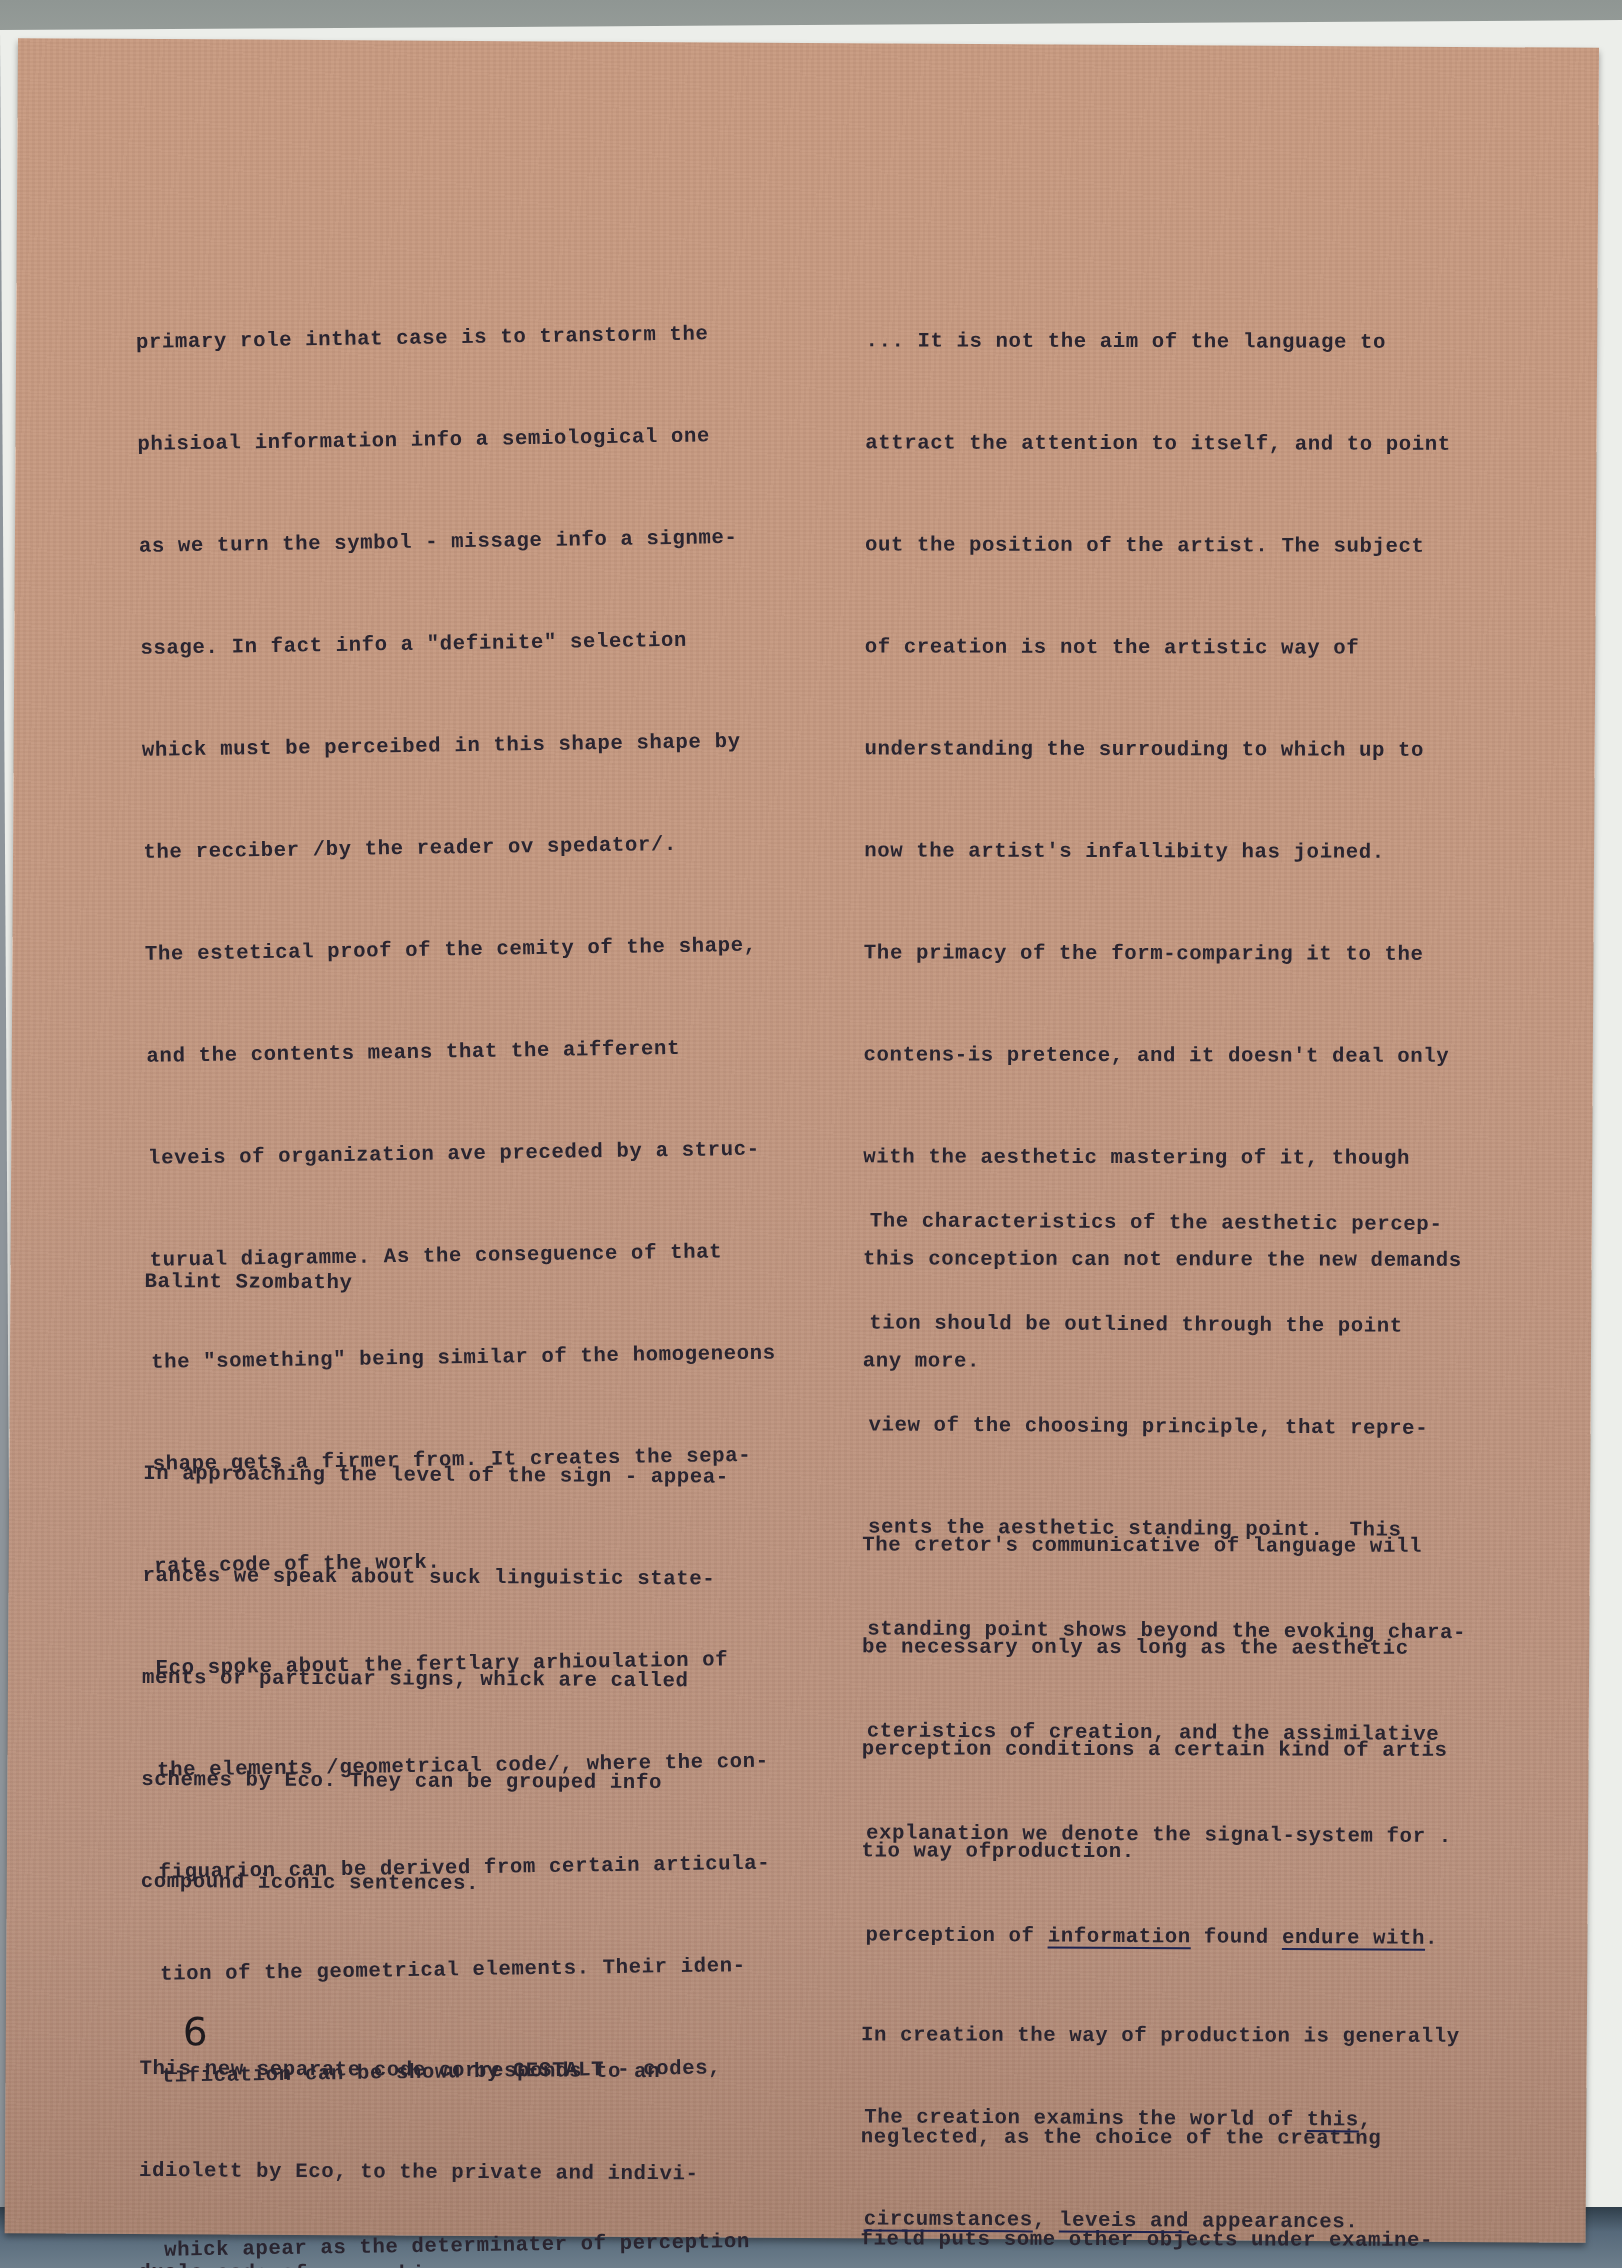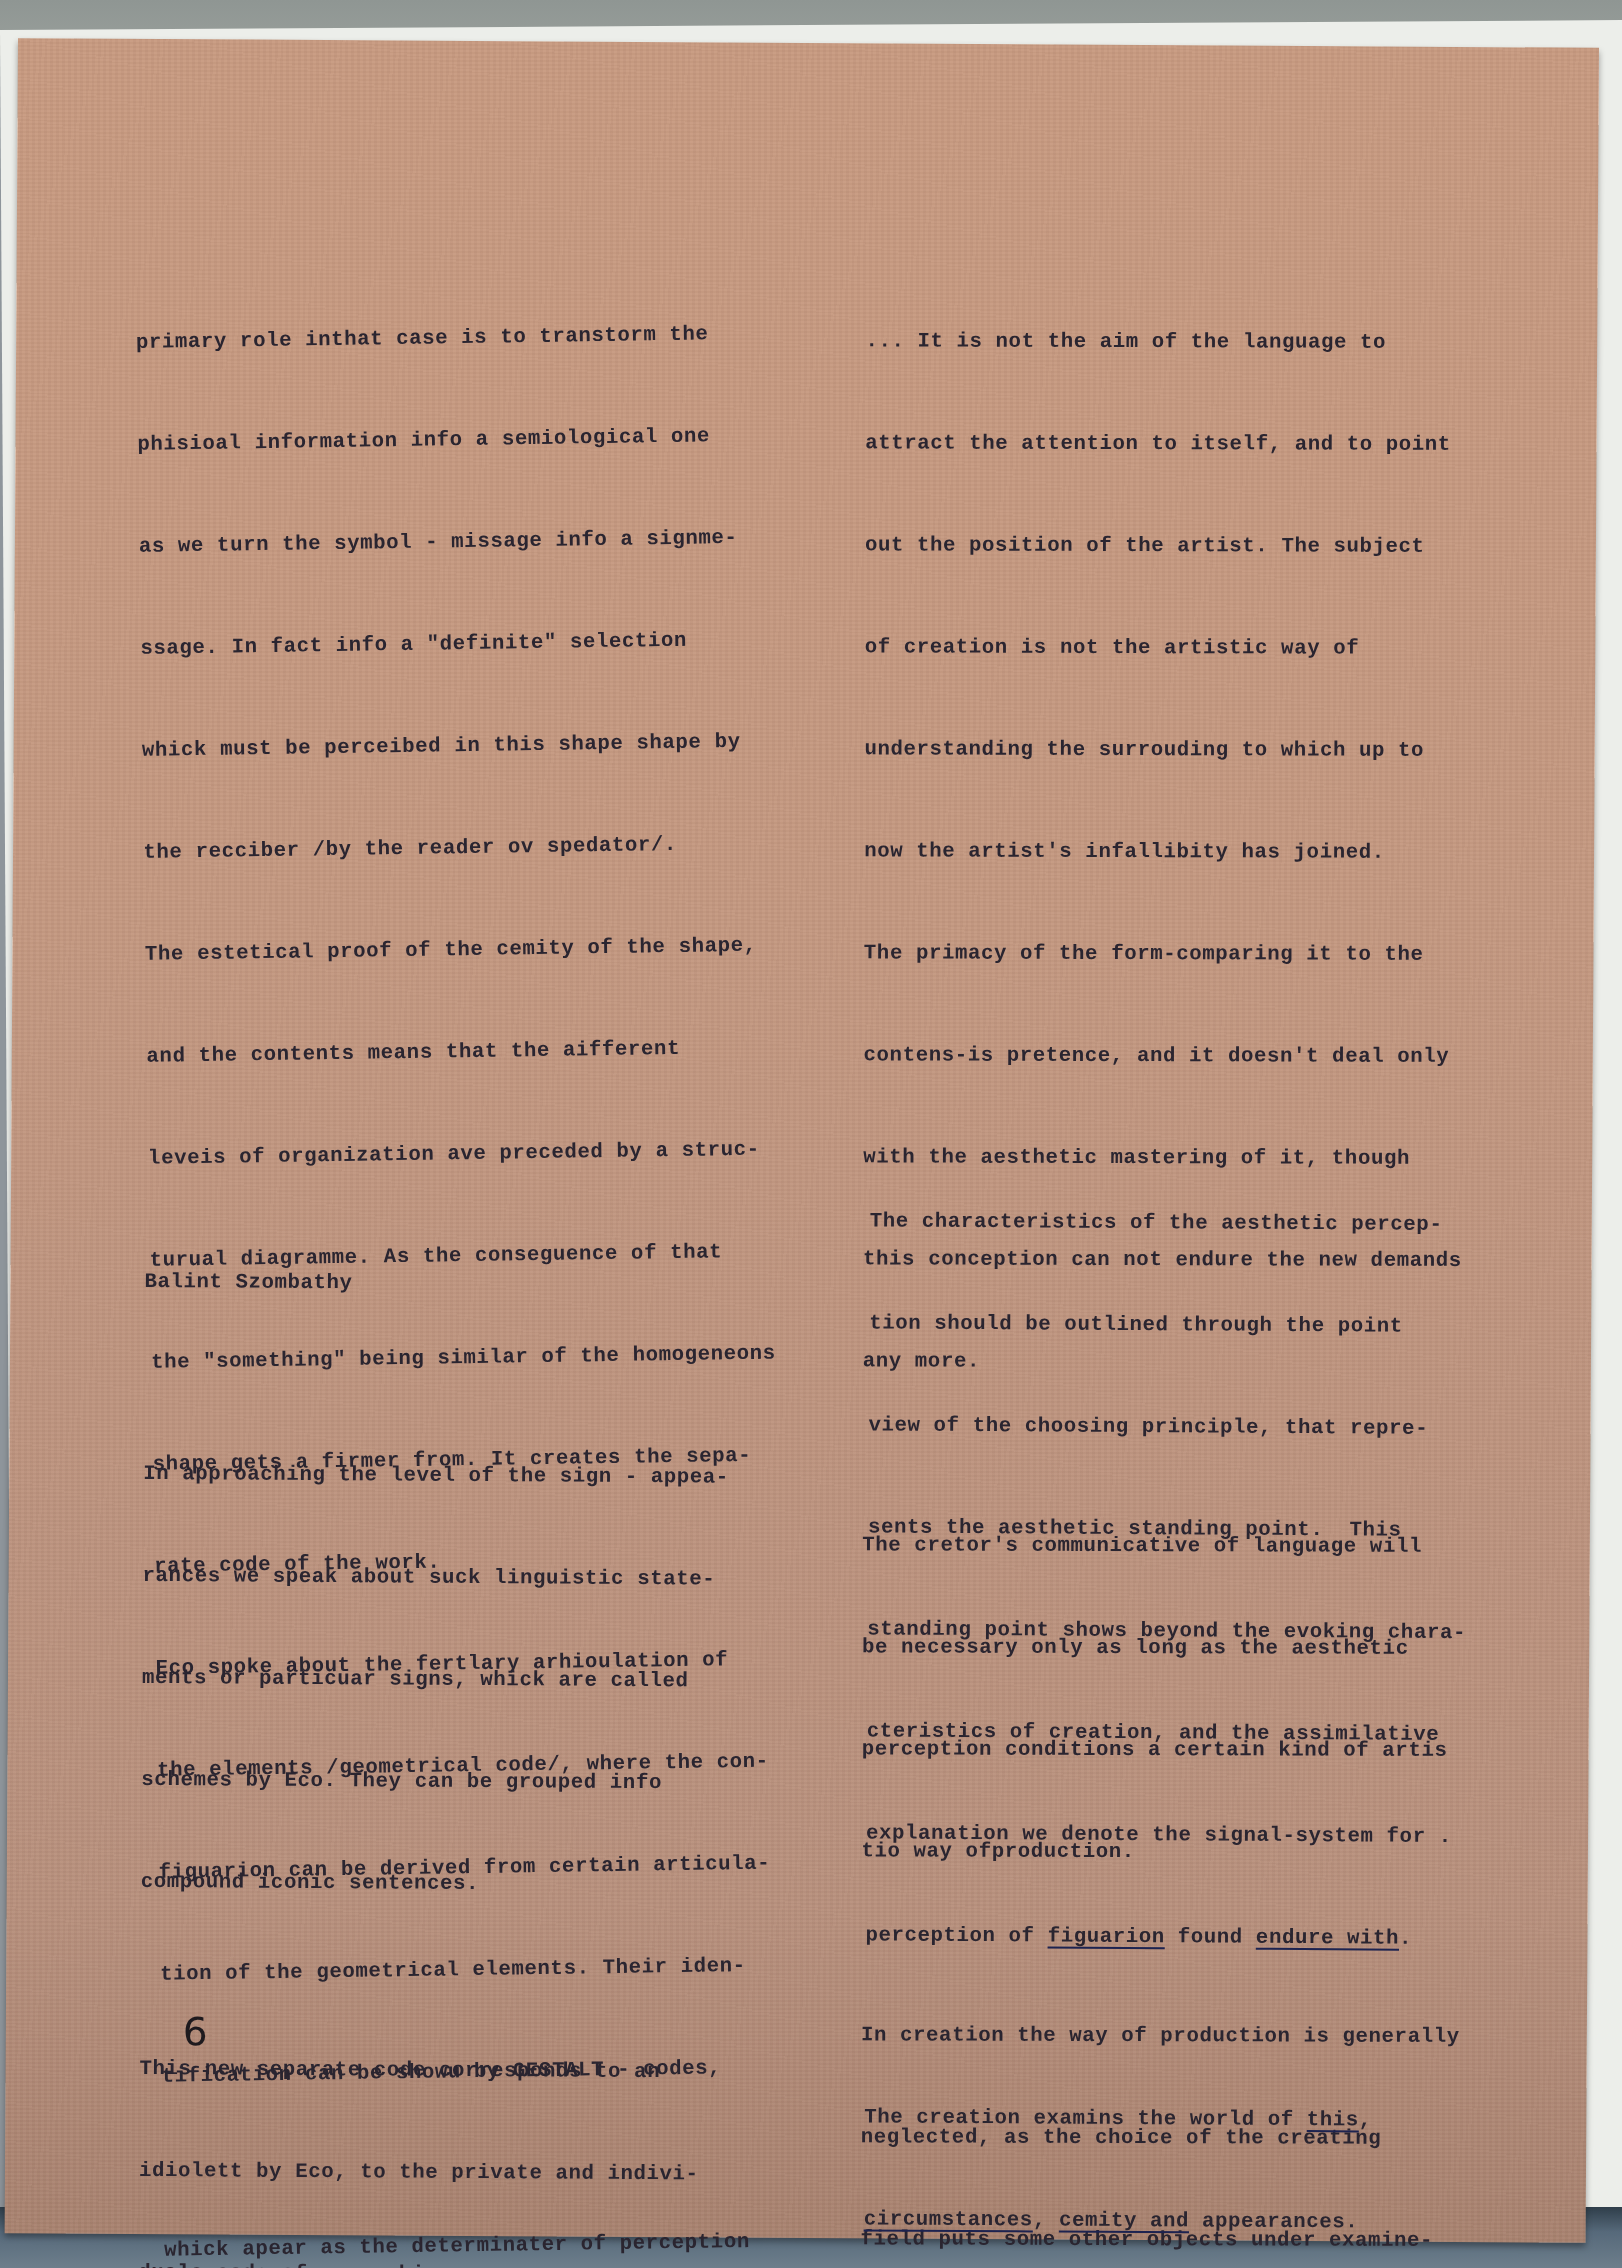--- a/index.html
+++ b/index.html
@@ -124,23 +124,23 @@
   </div>
 
   <div class="col" id="col-right-bottom">
     <span class="line">The characteristics of the aesthetic percep-</span>
     <span class="line">tion should be outlined through the point</span>
     <span class="line">view of the choosing principle, that repre-</span>
     <span class="line">sents the aesthetic standing point.  This</span>
     <span class="line">standing point shows beyond the evoking chara-</span>
     <span class="line">cteristics of creation, and the assimilative</span>
     <span class="line">explanation we denote the signal-system for .</span>
-    <span class="line"><span>perception of </span><span class="u">figuarion</span><span> found </span><span class="u">endure with</span><span>.</span></span>
+    <span class="line"><span>perception of </span><span class="u">information</span><span> found </span><span class="u">endure with</span><span>.</span></span>
     <span class="gap" style="height:11.8px"></span>
     <span class="line"><span>The creation examins the world of </span><span class="u">this</span><span>,</span></span>
-    <span class="line"><span class="u">circumstances</span><span>, </span><span class="u">cemity and</span><span> appearances.</span></span>
+    <span class="line"><span class="u">circumstances</span><span>, </span><span class="u">leveis and</span><span> appearances.</span></span>
     
     
   </div>
 
   <div class="page-number">6</div>
 </div>
 
 
 </body></html>

